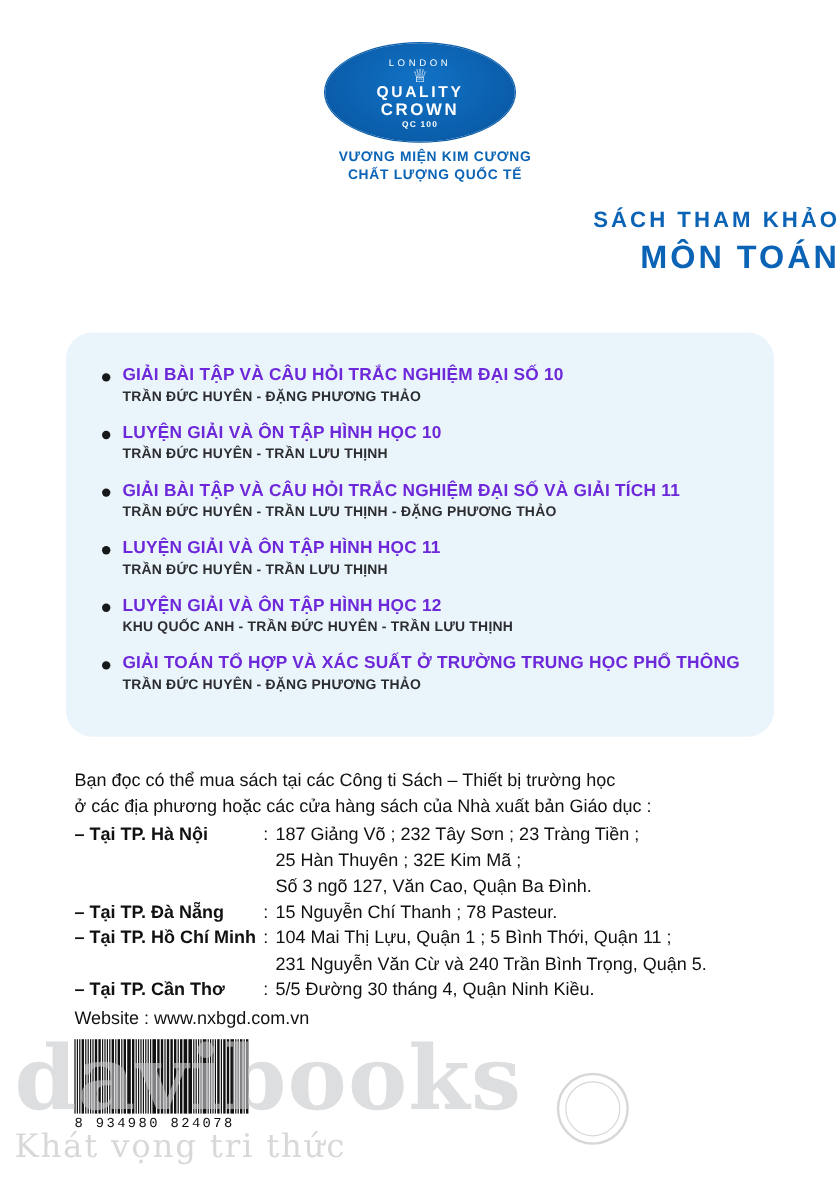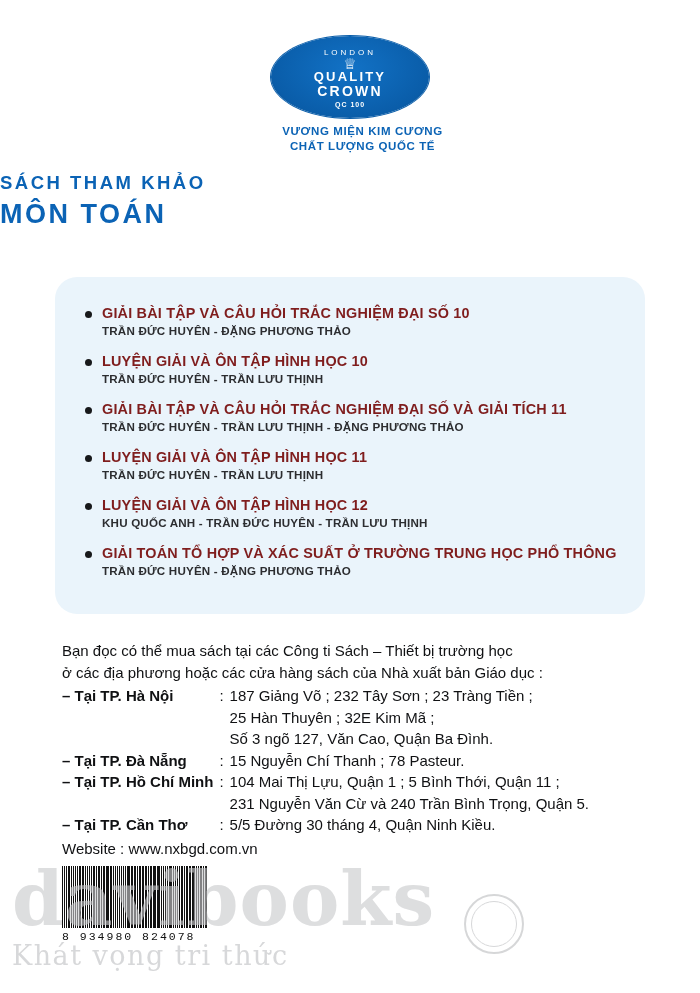--- a/index.html
+++ b/index.html
@@ -73,21 +73,21 @@
     color: #0b63b5;
     font-weight: bold;
     font-size: 11.5px;
     letter-spacing: 0.6px;
     line-height: 15px;
     margin-left: 25px;
   }
 
   
   .title-block {
-    text-align: left;
+    text-align: right;
     margin-top: 18px;
     color: #0b63b5;
   }
   .title-line1 {
     font-size: 18.5px;
     font-weight: bold;
     letter-spacing: 2.5px;
   }
   .title-line2 {
     font-size: 27px;
@@ -127,21 +127,21 @@
     background: #17181a;
     margin: 7px 10px 0 6px;
     flex: 0 0 auto;
   }
   .book-text {
     flex: 1 1 auto;
   }
   .book-title {
     font-size: 14.4px;
     font-weight: bold;
-    color: #7f1d1d;
+    color: #6d28d9;
     letter-spacing: 0.2px;
     line-height: 18px;
   }
   .book-authors {
     font-size: 11.6px;
     font-weight: bold;
     color: #2c2d30;
     margin-top: 2px;
     letter-spacing: 0.2px;
   }

